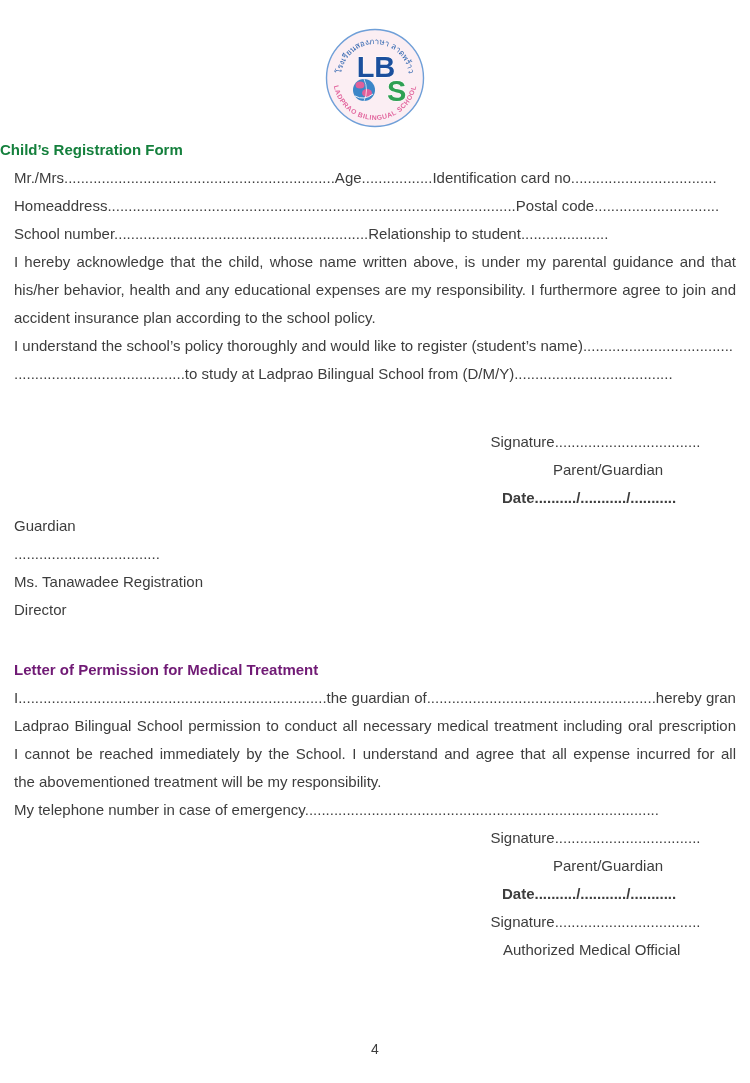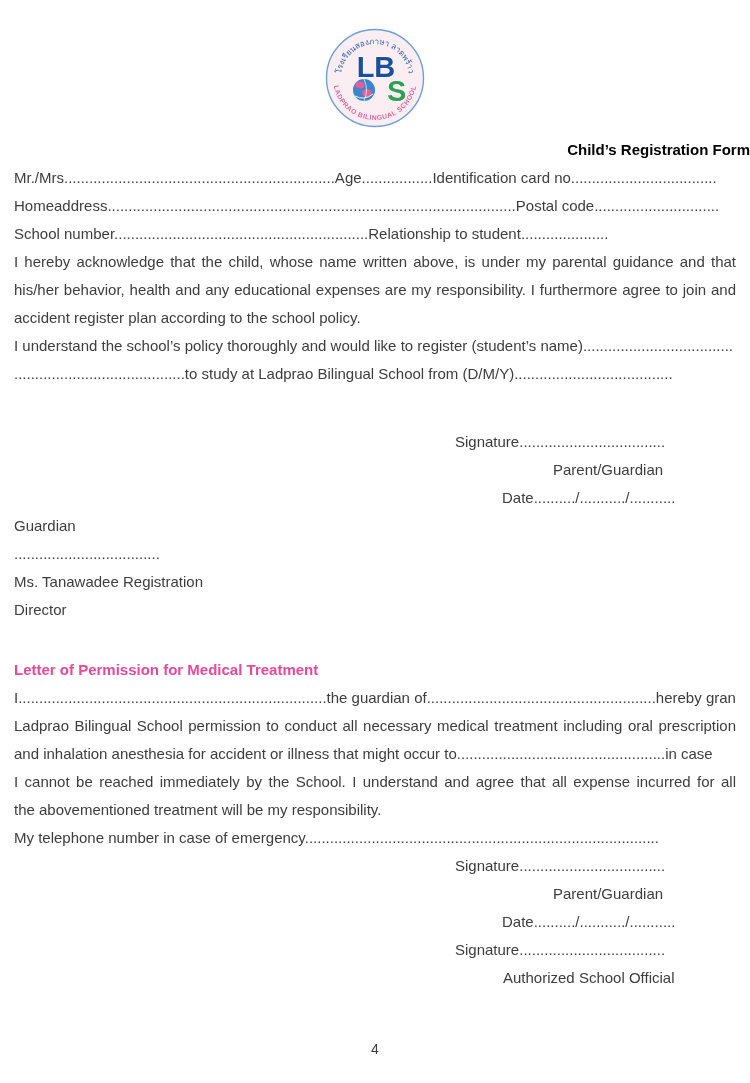--- a/index.html
+++ b/index.html
@@ -11,23 +11,23 @@
     color:#3d3d3d;
     font-size:15px;
     overflow:hidden;
   }
   .logo-wrap{
     width:100px;height:100px;
     margin:28px auto 0 auto;
   }
   .doc-title{
     margin-top:8px;
-    text-align:right;
+    text-align:left;
     font-weight:700;
-    color:#000000;
+    color:#15803d;
     line-height:28px;
     height:28px;
   }
   .content{
     padding:0 14px 0 14px;
     overflow:hidden;
   }
   .line{
     line-height:28px;
     height:28px;
@@ -35,26 +35,26 @@
     overflow:hidden;
   }
   .jline{
     line-height:28px;
     height:28px;
     overflow:hidden;
     text-align:justify;
     text-align-last:justify;
     white-space:normal;
   }
-  .bold{font-weight:700;color:#ec4899;}
+  .bold{font-weight:700;color:#701a75;}
   .sp40{height:40px;}
   .sp32{height:32px;}
-  .sig-line{margin-left:441px;}
+  .sig-line{margin-left:441px;text-align:center;}
   .sig-role{margin-left:539px;}
-  .sig-date{margin-left:488px;}
+  .sig-date{margin-left:488px;font-weight:bold;}
   .sig-auth{margin-left:489px;}
   .page-number{
     position:absolute;
     left:0;top:1035px;width:750px;
     text-align:center;
     line-height:28px;
     font-size:14px;
   }
 </style>
 </head>
@@ -88,49 +88,48 @@
   <div class="doc-title">Child’s Registration Form</div>
 
   <div class="content">
 
     <div class="line">Mr./Mrs.................................................................Age.................Identification card no...................................</div>
     <div class="line">Homeaddress..................................................................................................Postal code..............................</div>
     <div class="line">School number.............................................................Relationship to student.....................</div>
 
     <div class="jline">I hereby acknowledge that the child, whose name written above, is under my parental guidance and that</div>
     <div class="jline">his/her behavior, health and any educational expenses are my responsibility. I furthermore agree to join and</div>
-    <div class="line">accident register plan according to the school policy.</div>
+    <div class="line">accident insurance plan according to the school policy.</div>
 
     <div class="line">I understand the school’s policy thoroughly and would like to register (student’s name)....................................</div>
     <div class="line">.........................................to study at Ladprao Bilingual School from (D/M/Y)......................................</div>
 
     <div class="sp40"></div>
 
     <div class="line sig-line">Signature...................................</div>
     <div class="line sig-role">Parent/Guardian</div>
     <div class="line sig-date">Date........../.........../...........</div>
 
     <div class="line">Guardian</div>
     <div class="line">...................................</div>
     <div class="line">Ms. Tanawadee Registration</div>
     <div class="line">Director</div>
 
     <div class="sp32"></div>
 
     <div class="line bold">Letter of Permission for Medical Treatment</div>
     <div class="line">I..........................................................................the guardian of.......................................................hereby grant</div>
     <div class="jline">Ladprao Bilingual School permission to conduct all necessary medical treatment including oral prescription</div>
-    <div class="line">and inhalation anesthesia for accident or illness that might occur to..................................................in case</div>
     <div class="jline">I cannot be reached immediately by the School. I understand and agree that all expense incurred for all</div>
     <div class="line">the abovementioned treatment will be my responsibility.</div>
     <div class="line">My telephone number in case of emergency.....................................................................................</div>
 
     <div class="line sig-line">Signature...................................</div>
     <div class="line sig-role">Parent/Guardian</div>
     <div class="line sig-date">Date........../.........../...........</div>
     <div class="line sig-line">Signature...................................</div>
-    <div class="line sig-auth">Authorized School Official</div>
+    <div class="line sig-auth">Authorized Medical Official</div>
 
   </div>
 
   <div class="page-number">4</div>
 
 </div>
 
 </body></html>

